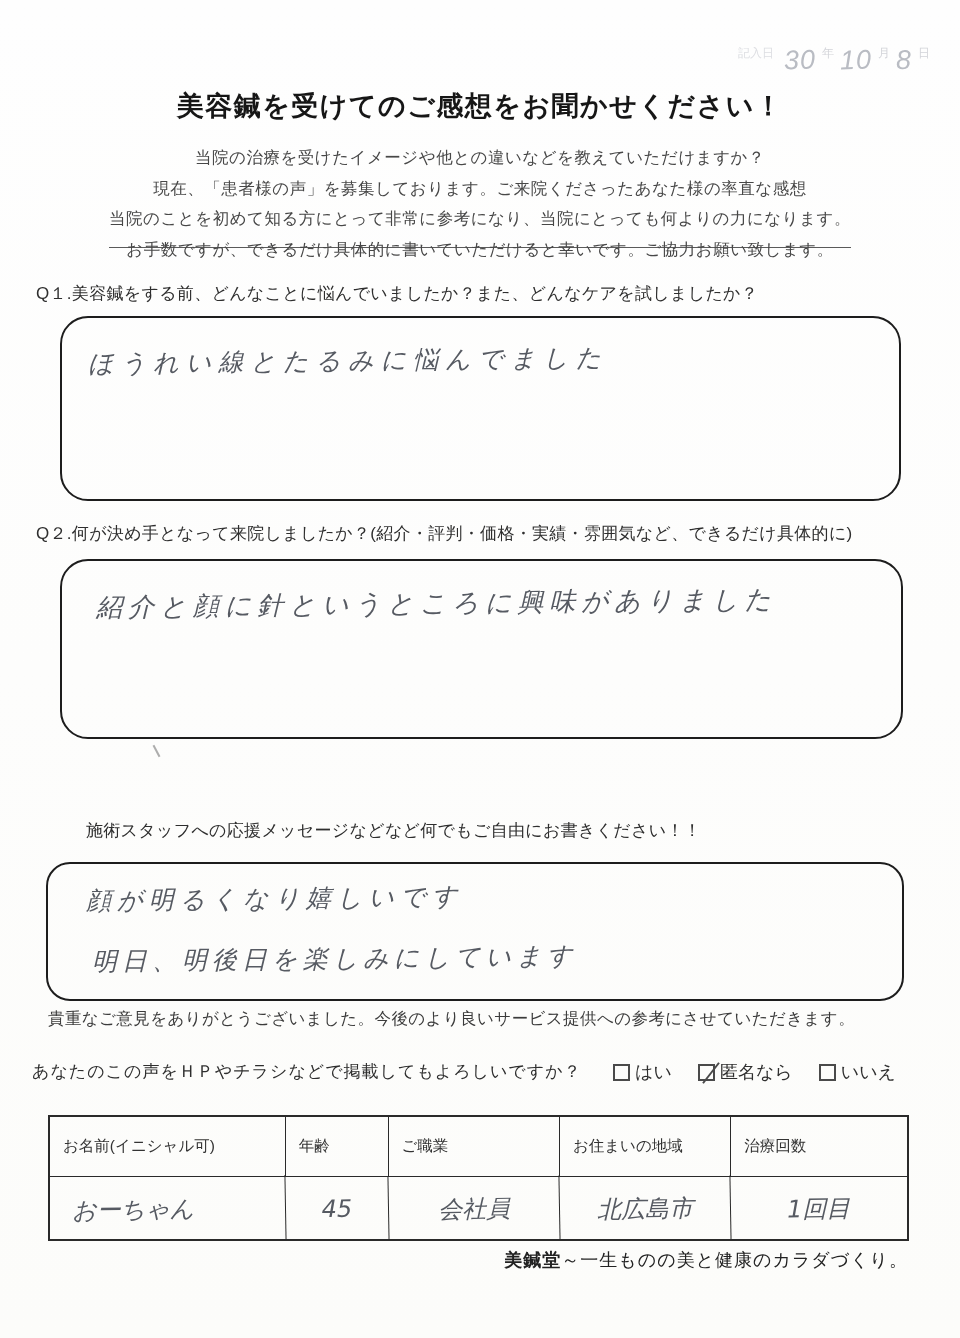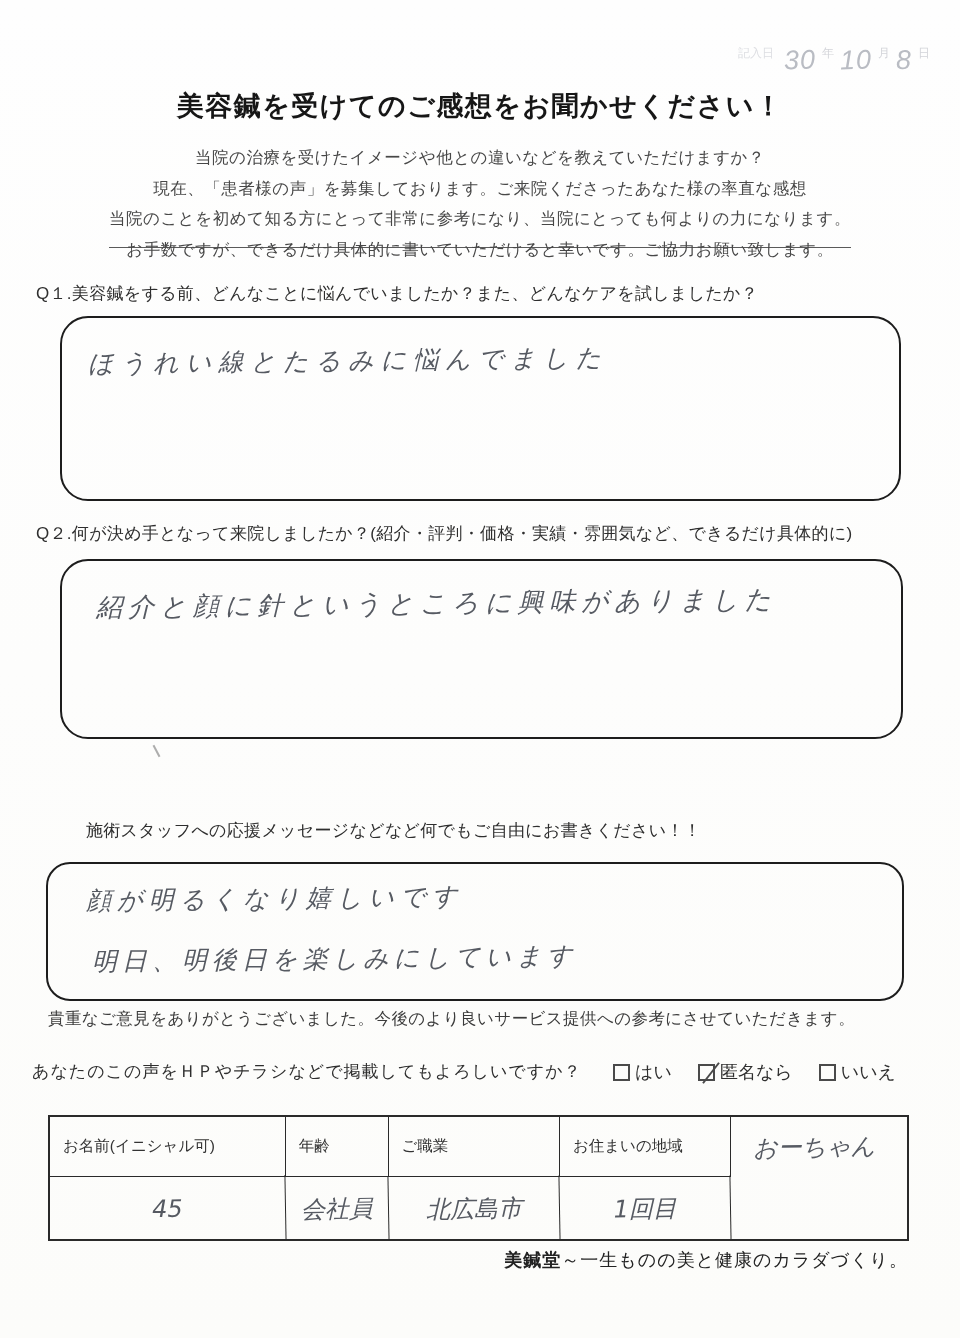--- a/index.html
+++ b/index.html
@@ -140,20 +140,21 @@
         <span>いいえ</span>
       </span>
     </span>
   </div>
 
   <div class="info-table">
     <div class="cell head">お名前(イニシャル可)</div>
     <div class="cell head">年齢</div>
     <div class="cell head">ご職業</div>
     <div class="cell head">お住まいの地域</div>
+    <div class="cell head">治療回数</div>
     <div class="cell val first hand">おーちゃん</div>
     <div class="cell val hand">45</div>
     <div class="cell val hand">会社員</div>
     <div class="cell val hand">北広島市</div>
     <div class="cell val hand">1回目</div>
   </div>
 
   <div class="footer">
     <span class="brand">美鍼堂</span><span>～一生ものの美と健康のカラダづくり。</span>
   </div>

